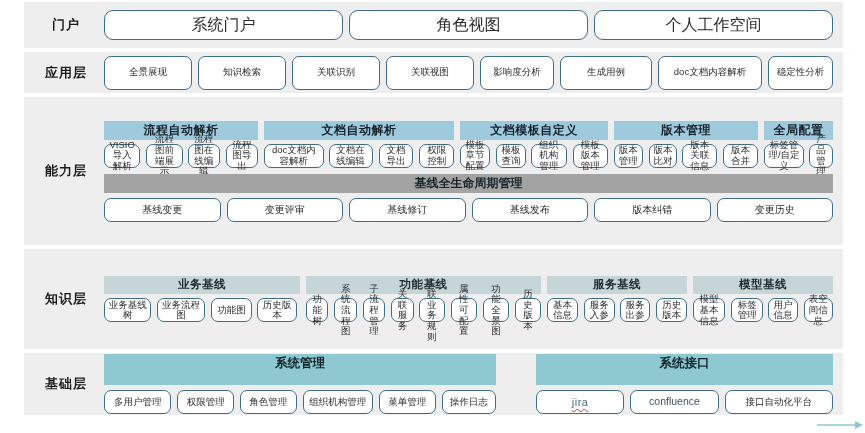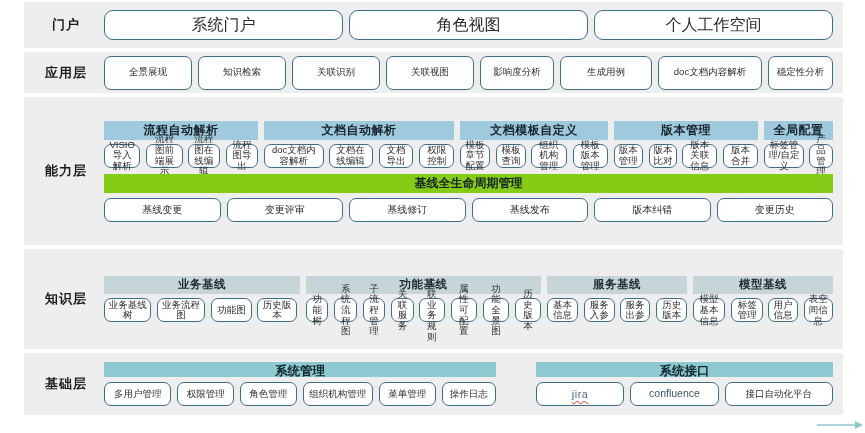--- a/index.html
+++ b/index.html
@@ -79,40 +79,40 @@
     line-height:1;
     letter-spacing:.5px;
   }
   .group-head.soft{background:#c6d5d8;color:#1d2a2e;font-size:11.5px;}
   .group-rows{display:flex;flex-direction:row;gap:5px;}
   .group .row .pill{height:24px;}
 
   
   .strip{display:flex;flex-direction:column;gap:5px;margin-top:6px;}
   .strip-head{
-    background:#84cc16;
+    background:#a3a3a3;
     color:#16232b;
     font-size:12px;
     font-weight:bold;
     text-align:center;
     padding:3px 0 4px;
     line-height:1;
   }
   .strip-row .pill{height:24px;flex:1 1 0;font-size:10px;}
 
   
   .base-groups{display:flex;gap:40px;align-items:flex-start;}
   .base-group{display:flex;flex-direction:column;gap:5px;}
   .base-head{
     background:#8ec9d2;
     color:#11272b;
     font-size:12.5px;
     font-weight:bold;
     text-align:center;
-    padding:3px 0 0;
+    padding:3px 0 16px;
     line-height:1;
   }
   .base-row .pill{height:24px;font-size:9.5px;}
   .jira{color:#4a6b7d;font-size:11px;letter-spacing:.5px;
         text-decoration:underline;text-decoration-style:wavy;
         text-decoration-color:#d06060;text-underline-offset:2px;}
   .conf{color:#3b5565;font-size:10.5px;}
 
   
   .arrow-deco{

